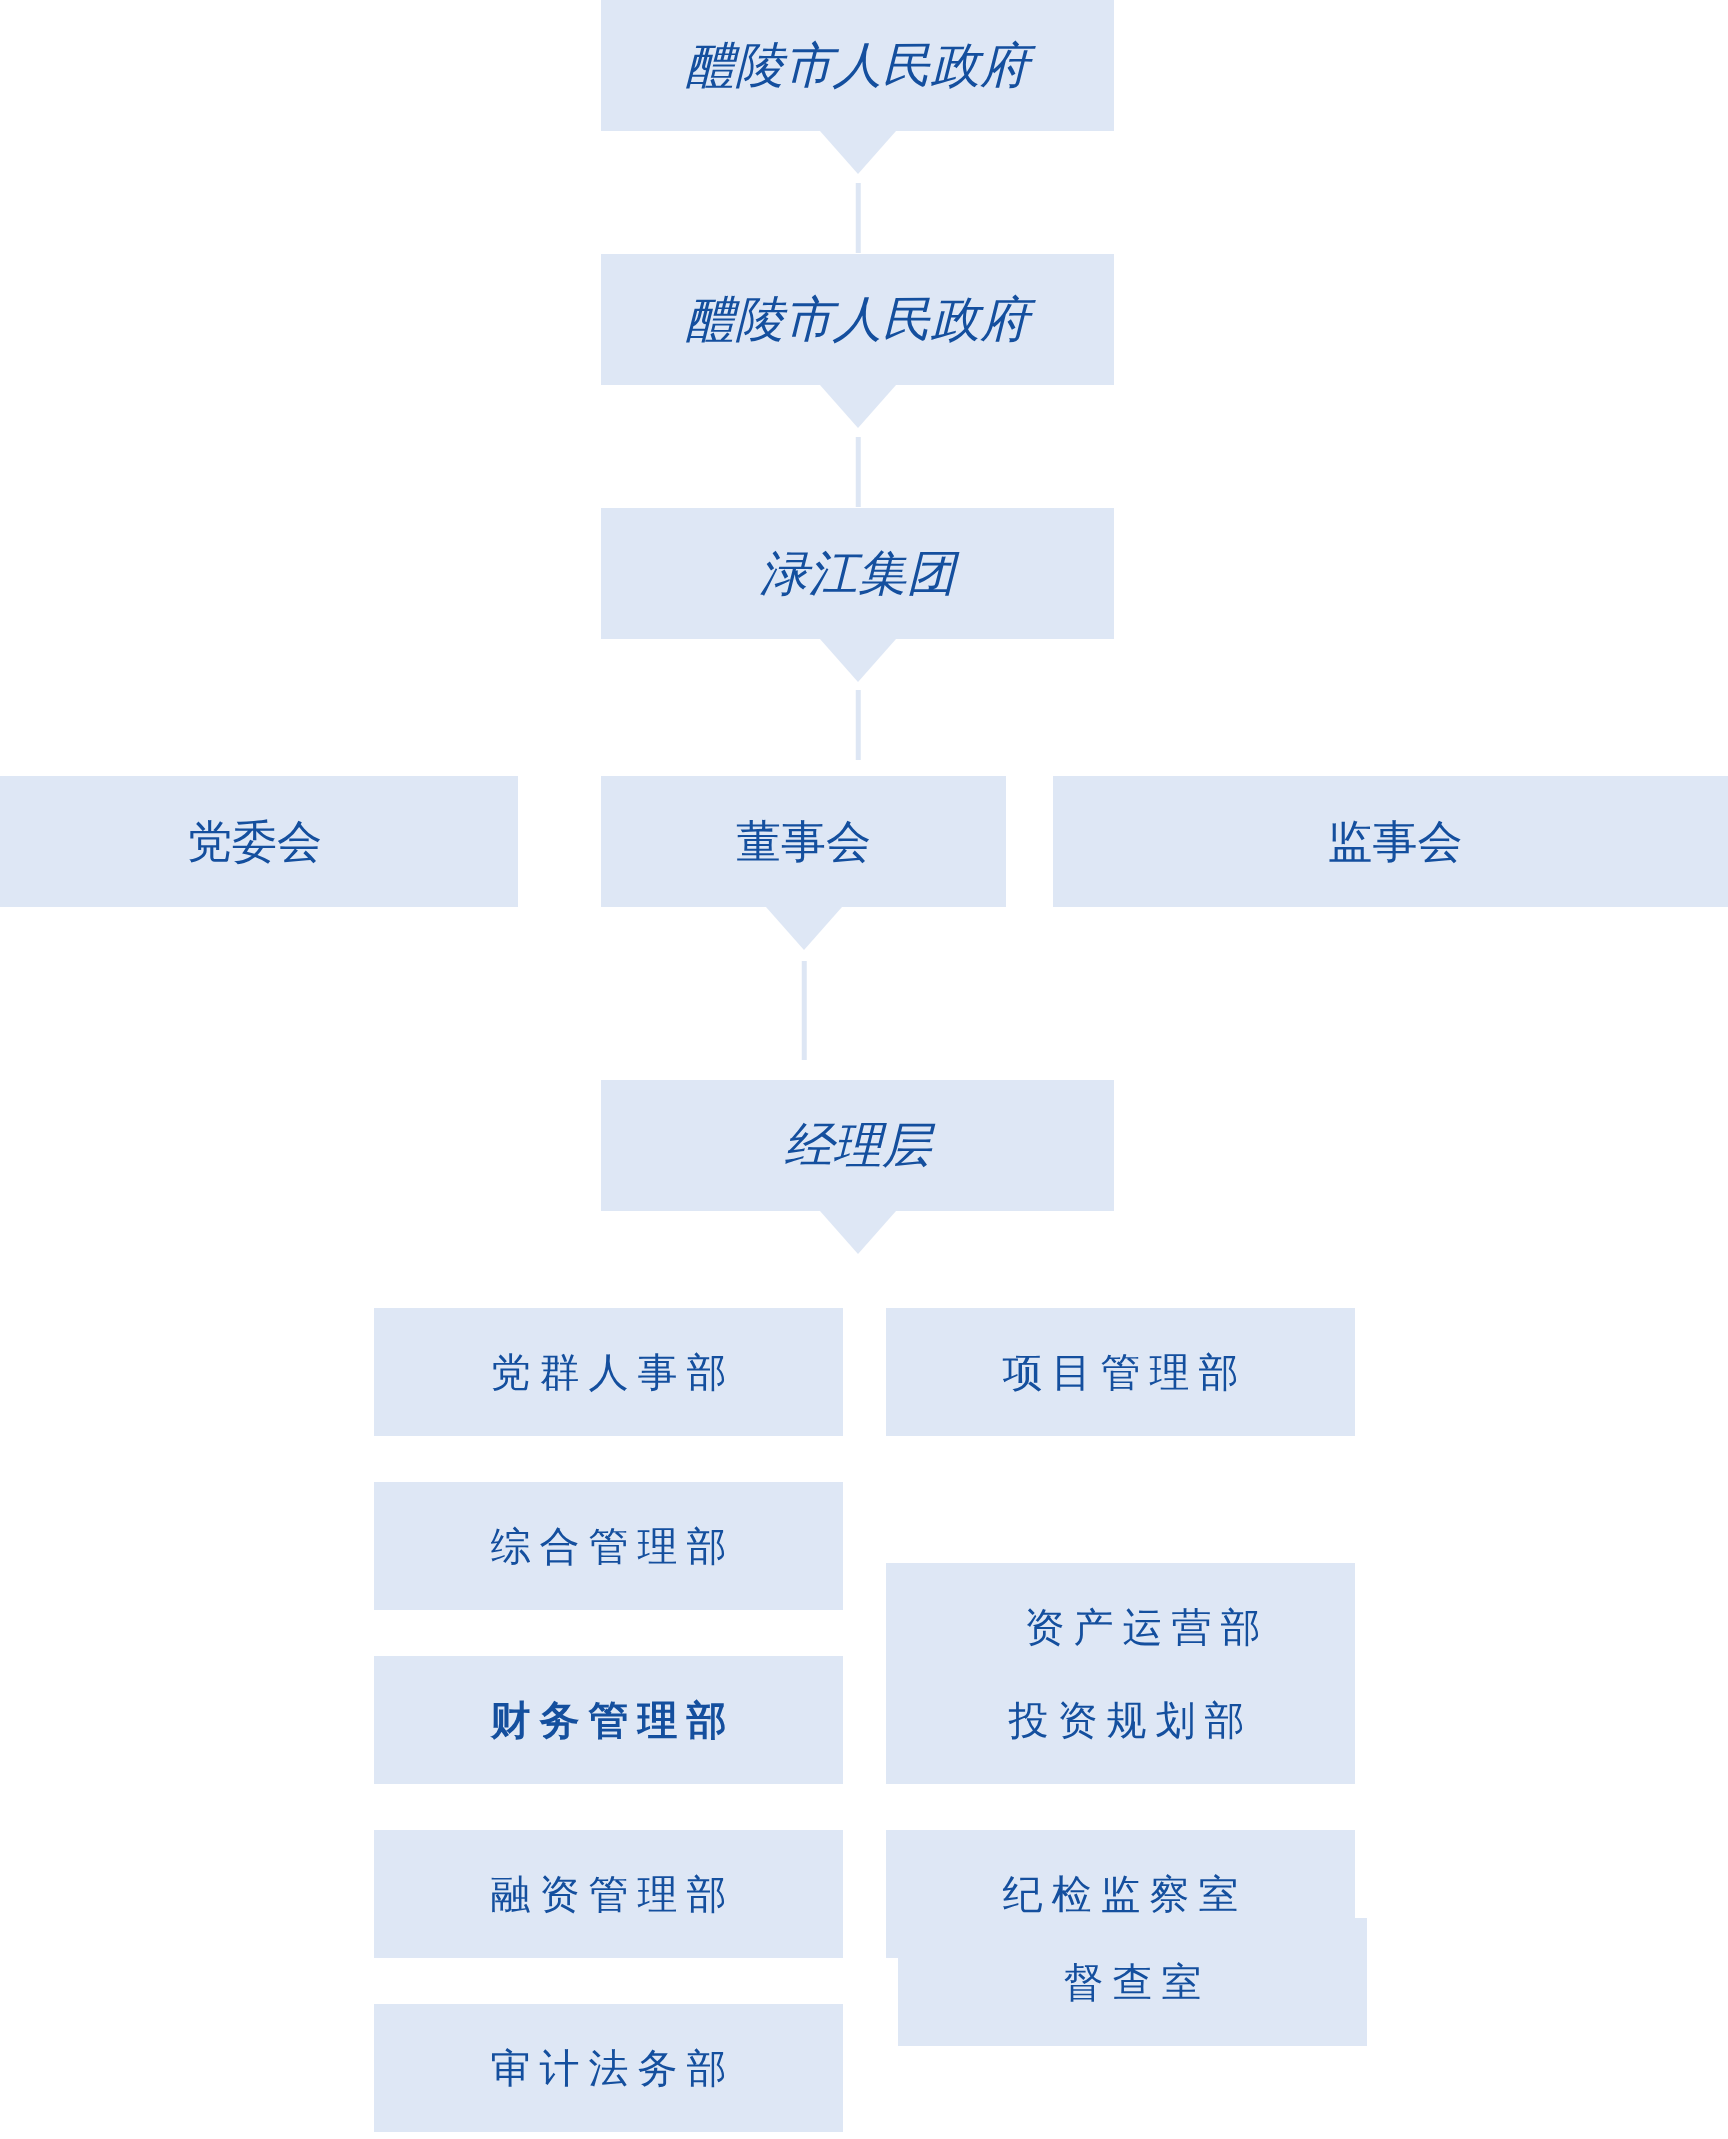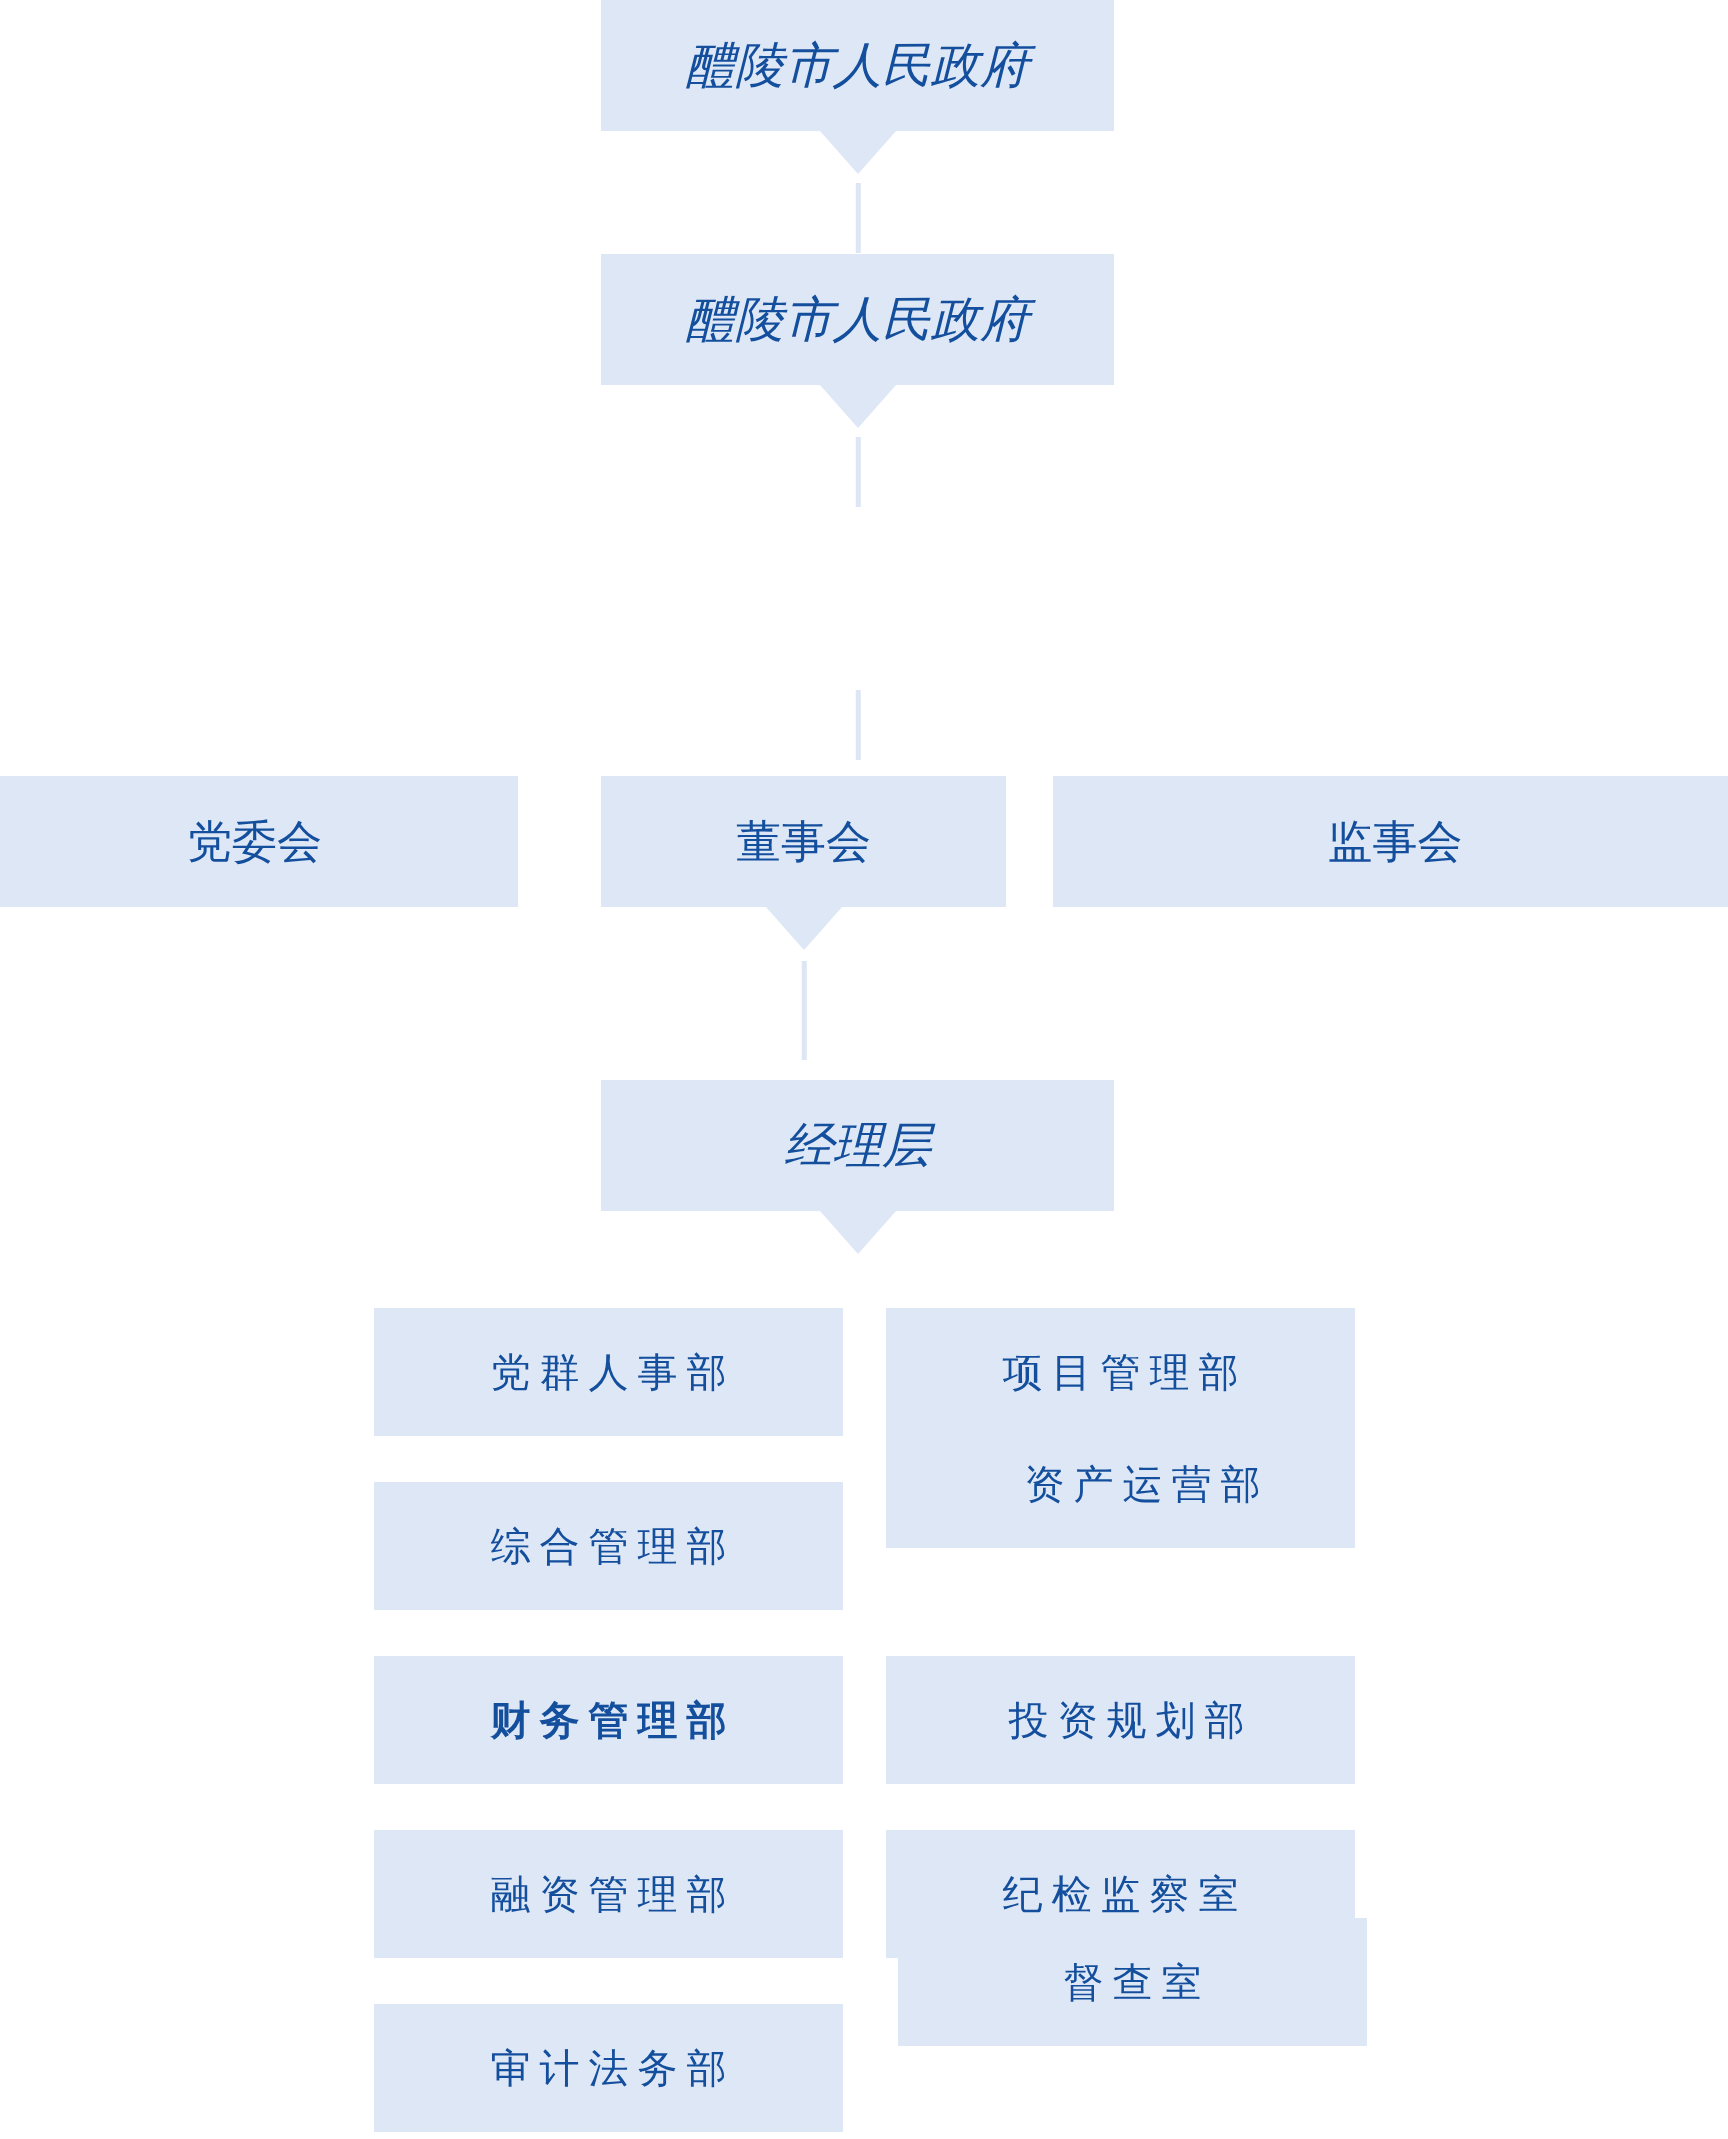--- a/index.html
+++ b/index.html
@@ -95,20 +95,24 @@
     <span class="tail"></span>
   </div>
   <div class="connector" style="left:858px; top:183px; height:70px;"></div>
 
   <div class="node chain" style="left:601px; top:254px;">
     <span class="label">醴陵市人民政府</span>
     <span class="tail"></span>
   </div>
   <div class="connector" style="left:858px; top:437px; height:70px;"></div>
 
+  <div class="node chain" style="left:601px; top:508px;">
+    <span class="label">渌江集团</span>
+    <span class="tail"></span>
+  </div>
   <div class="connector" style="left:858px; top:690px; height:70px;"></div>
 
   <div class="node committee" style="left:-9px; top:776px; width:527px;">
     <span class="label">党委会</span>
   </div>
 
   <div class="node committee" style="left:601px; top:776px; width:405px;">
     <span class="label">董事会</span>
     <span class="tail"></span>
   </div>
@@ -127,21 +131,21 @@
   <div class="node dept" style="left:374px; top:1308px;">
     <span class="label">党群人事部</span>
   </div>
   <div class="node dept" style="left:886px; top:1308px;">
     <span class="label">项目管理部</span>
   </div>
 
   <div class="node dept" style="left:374px; top:1482px;">
     <span class="label">综合管理部</span>
   </div>
-  <div class="node dept" style="left:886px; top:1420px;padding-left:44px;">
+  <div class="node dept" style="left:886px; top:1563px;padding-left:44px;">
     <span class="label">资产运营部</span>
   </div>
 
   <div class="node dept" style="left:374px; top:1656px;font-weight:bold;">
     <span class="label">财务管理部</span>
   </div>
   <div class="node dept" style="left:886px; top:1656px;padding-left:12px;">
     <span class="label">投资规划部</span>
   </div>
 

